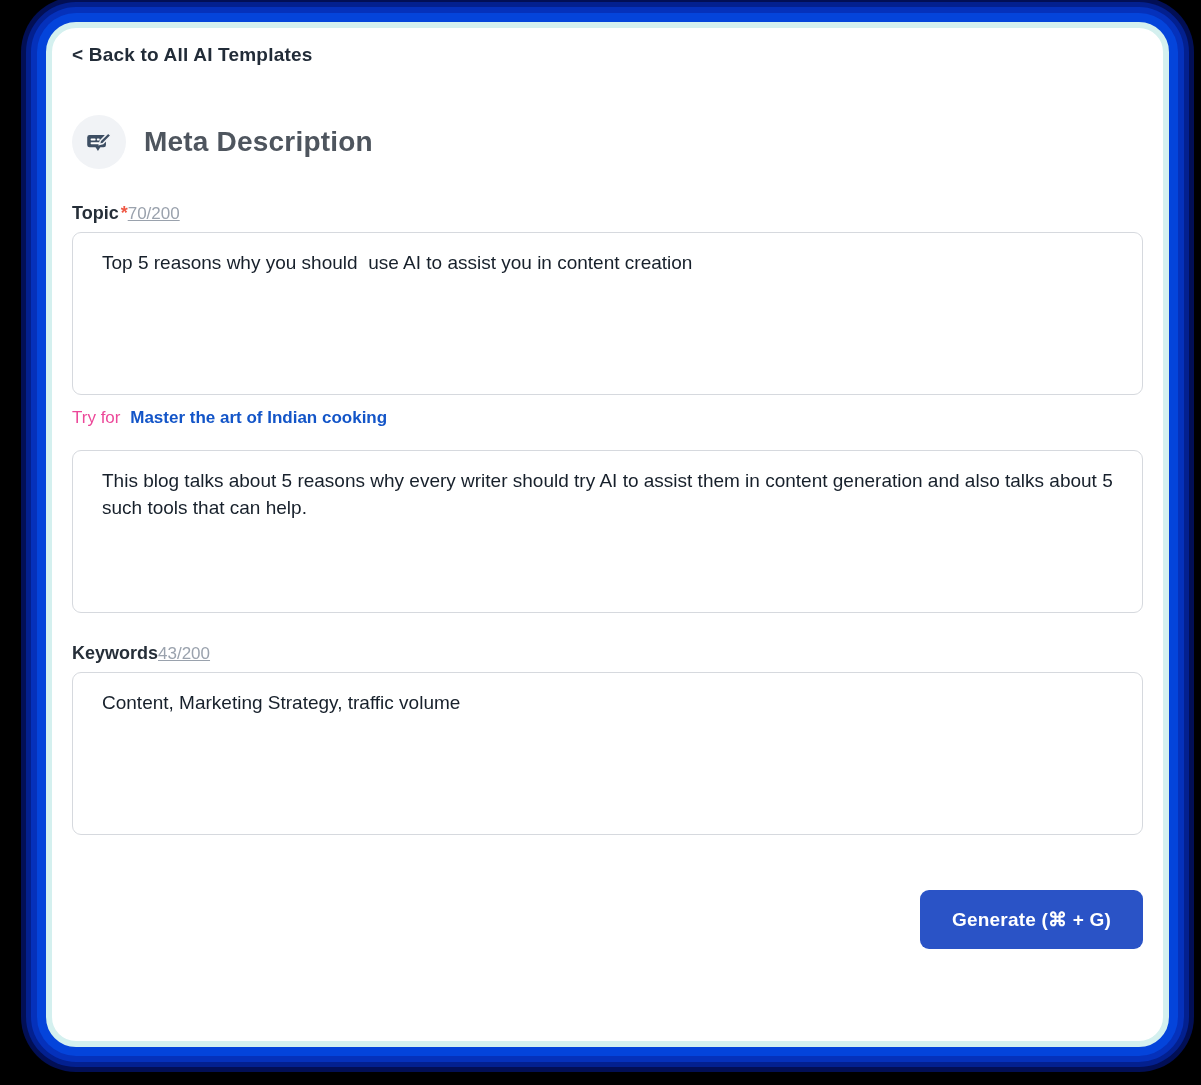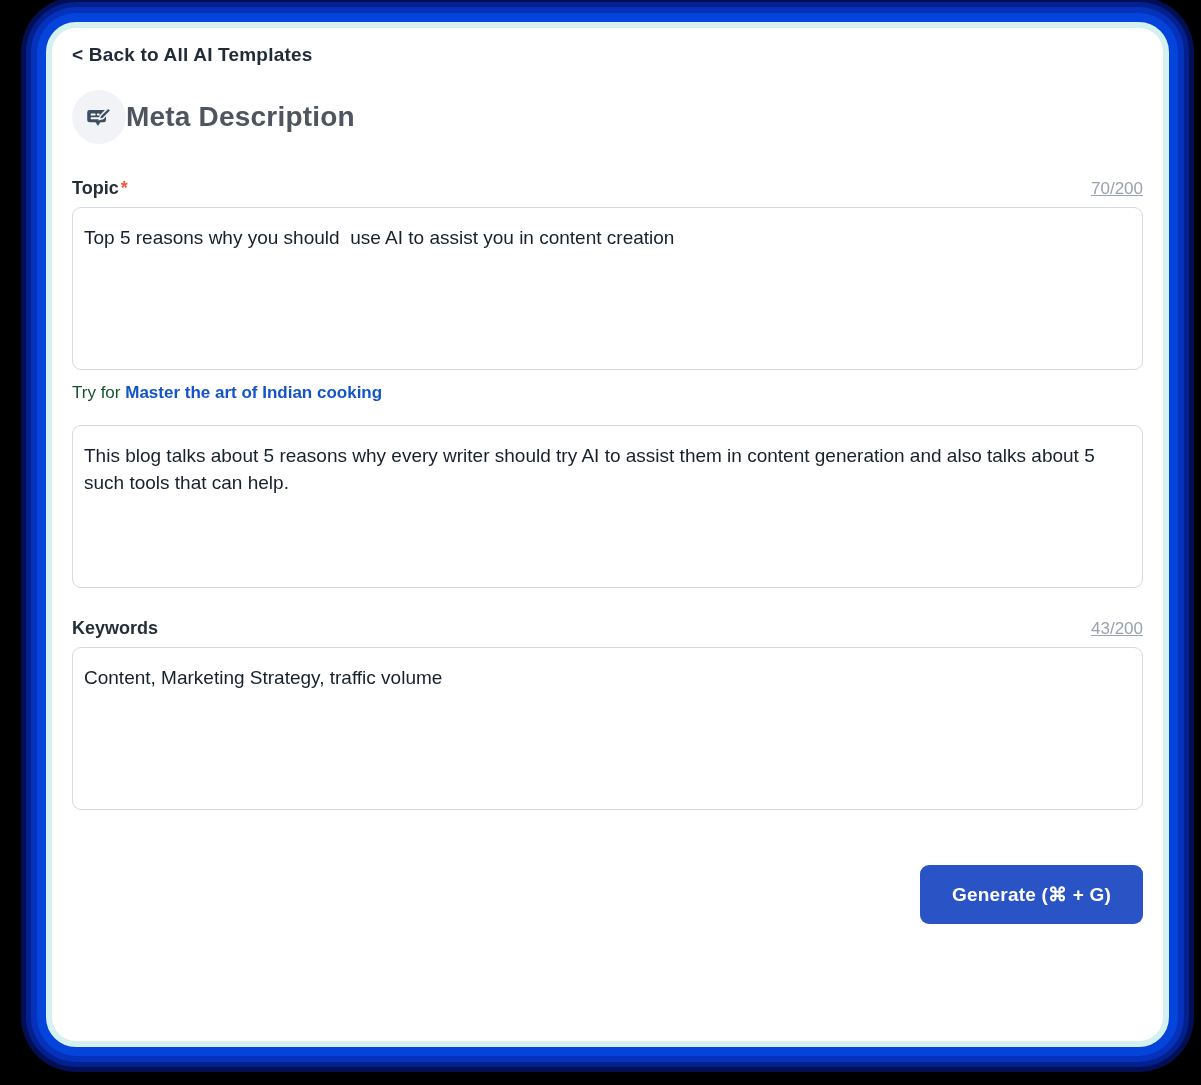--- a/index.html
+++ b/index.html
@@ -28,66 +28,66 @@
   }
 
   .back-link {
     display: inline-block;
     font-size: 19px;
     font-weight: 700;
     color: #222c38;
     letter-spacing: 0.2px;
     cursor: pointer;
     text-decoration: none;
-    margin-bottom: 24px;
+    margin-bottom: 49px;
   }
 
-  .title-row { display: flex; align-items: center; margin-bottom: 34px; }
+  .title-row { display: flex; align-items: center; gap: 18px; margin-bottom: 34px; }
   .icon-circle {
     width: 54px; height: 54px;
     border-radius: 50%;
     background: #f1f3f6;
     display: flex; align-items: center; justify-content: center;
     flex: 0 0 auto;
   }
   .page-title {
     font-size: 28px;
     font-weight: 600;
     color: #4e555e;
     letter-spacing: 0.2px;
   }
 
   .field { width: 100%; }
   .label-row {
-    display: flex; justify-content: space-between; align-items: flex-end;
+    display: flex; align-items: flex-end;
     margin-bottom: 8px;
   }
   .label-wrap { font-size: 18px; font-weight: 700; color: #252e38; }
   .req { color: #ef5844; font-weight: 700; margin-left: 2px; }
   .counter { font-size: 17px; color: #9aa2ad; font-weight: 400; text-decoration: underline; }
 
   textarea.input {
     width: 100%;
     height: 163px;
     border: 1px solid #d6d9de;
     border-radius: 9px;
     background: #fff;
-    padding: 17px 11px;
+    padding: 17px 29px;
     font-family: "Liberation Sans", sans-serif;
     font-size: 19px;
     line-height: 1.42;
     color: #17202b;
     resize: none;
     outline: none;
     display: block;
   }
 
   .try-row { margin-top: 13px; margin-bottom: 22px; font-size: 17px; }
-  .try-prefix { color: #14532d; }
-  .try-link { color: #1355c8; font-weight: 700; cursor: pointer; text-decoration: none; }
+  .try-prefix { color: #ec4899; }
+  .try-link { color: #1355c8; font-weight: 700; cursor: pointer; text-decoration: none; margin-left: 5px; }
 
   .gap-30 { height: 30px; }
 
   .footer { display: flex; justify-content: flex-end; margin-top: 55px; }
   .generate-btn {
     background: #2a53c6;
     color: #ffffff;
     border: none;
     border-radius: 9px;
     height: 59px;

